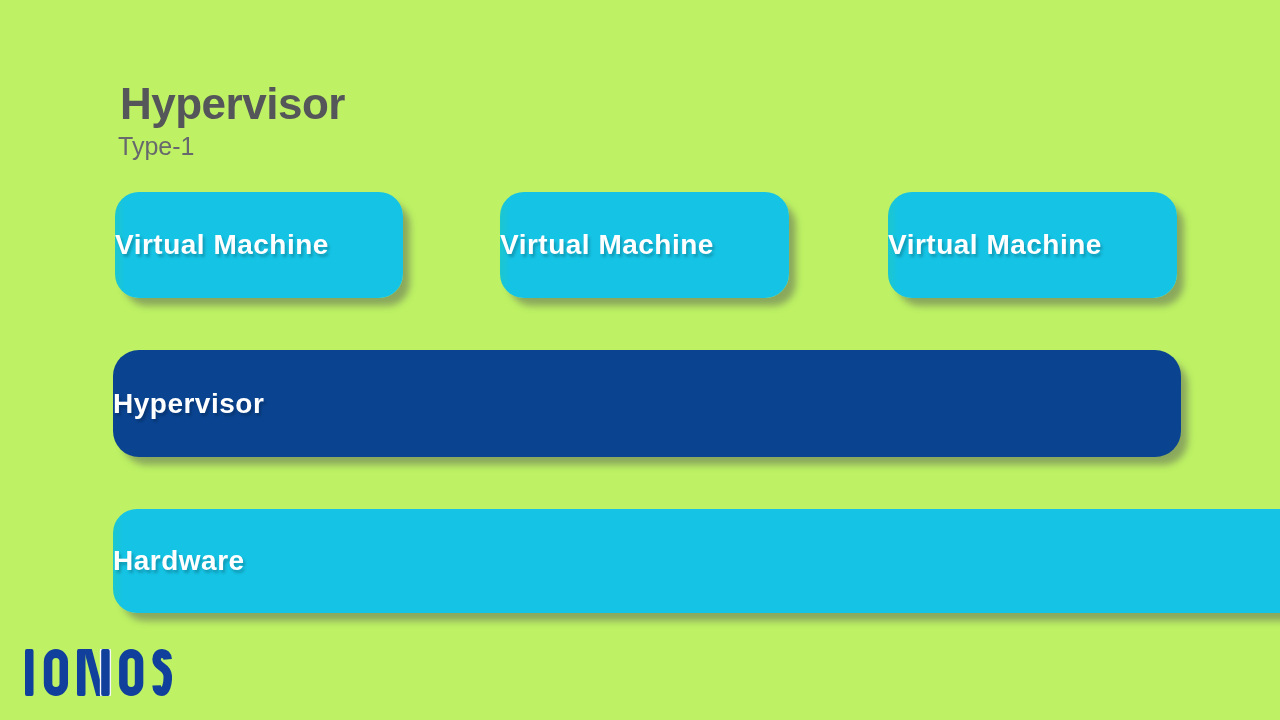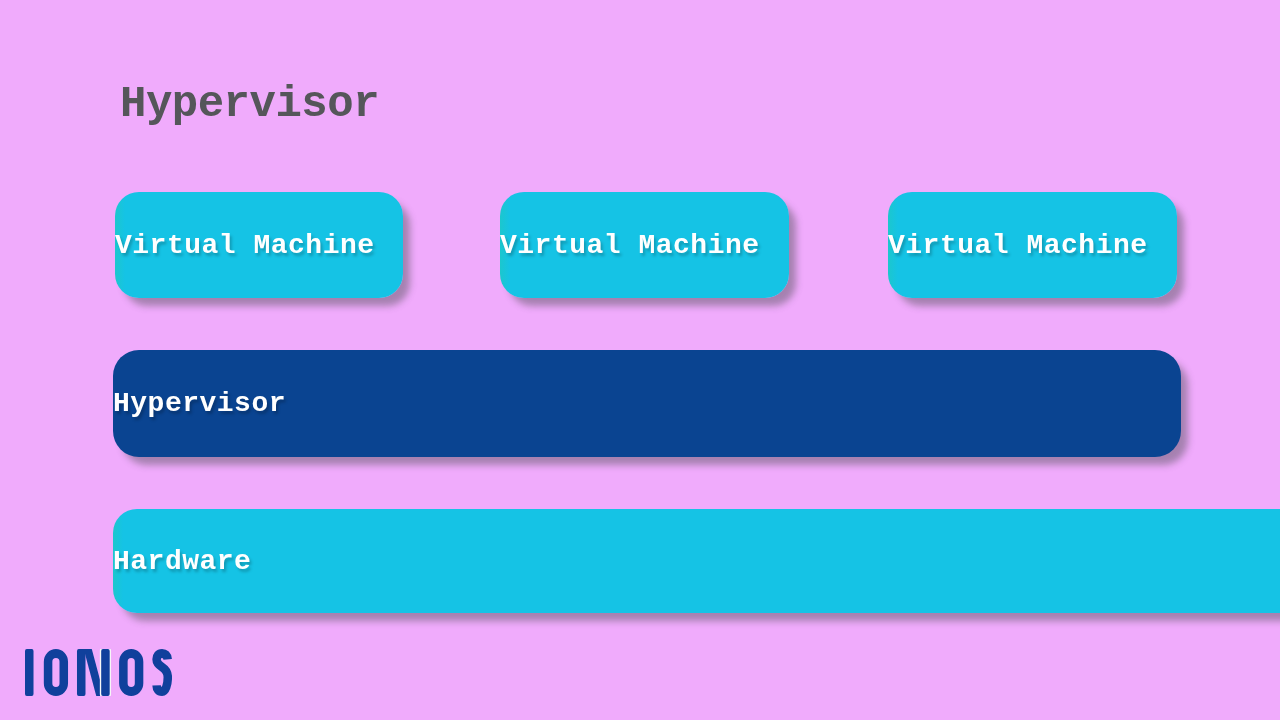--- a/index.html
+++ b/index.html
@@ -1,23 +1,23 @@
 <!DOCTYPE html>
 <html><head>
 <meta charset="utf-8">
 <style>
   * { margin: 0; padding: 0; box-sizing: border-box; }
   html, body { background: #e9e9ea; }
   .canvas {
     position: relative;
     width: 1280px;
     height: 720px;
-    background: #f0abfc;
+    background: #bef264;
     overflow: hidden;
-    font-family: Liberation Mono, monospace;
+    font-family: Liberation Sans, sans-serif;
   }
   .header { position: absolute; left: 120px; top: 80px; }
   .title {
     font-size: 44px;
     font-weight: bold;
     color: #55565a;
     letter-spacing: -0.5px;
     line-height: 1.1;
   }
   .subtitle {
@@ -57,20 +57,21 @@
     white-space: nowrap;
   }
 </style>
 </head>
 <body>
 
 <div class="canvas">
 
   <div class="header">
     <div class="title">Hypervisor</div>
+    <div class="subtitle">Type-1</div>
   </div>
 
   <div class="box cyan vm-1">
     <span>Virtual Machine</span>
   </div>
   <div class="box cyan vm-2">
     <span>Virtual Machine</span>
   </div>
   <div class="box cyan vm-3">
     <span>Virtual Machine</span>

